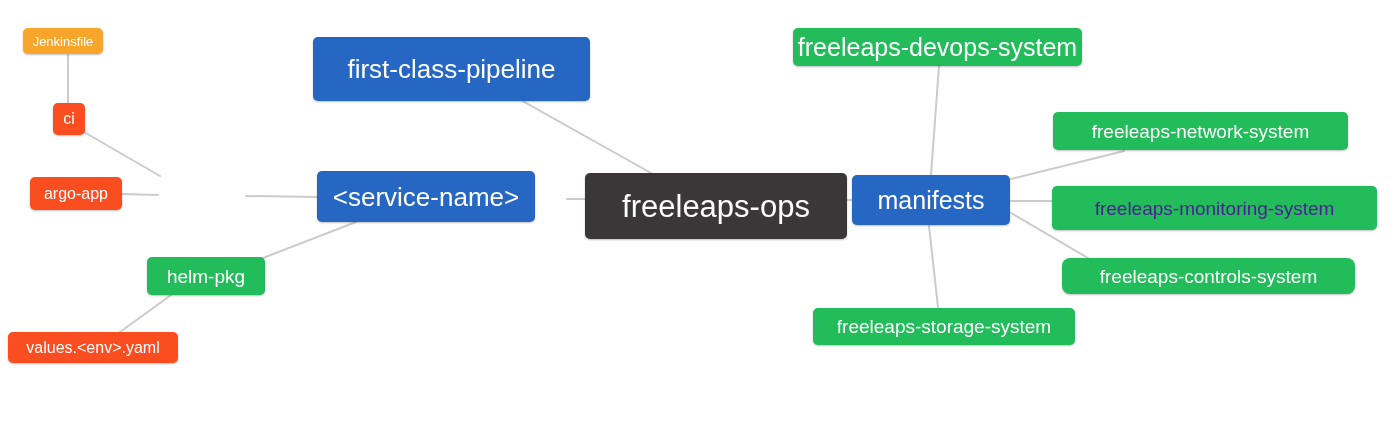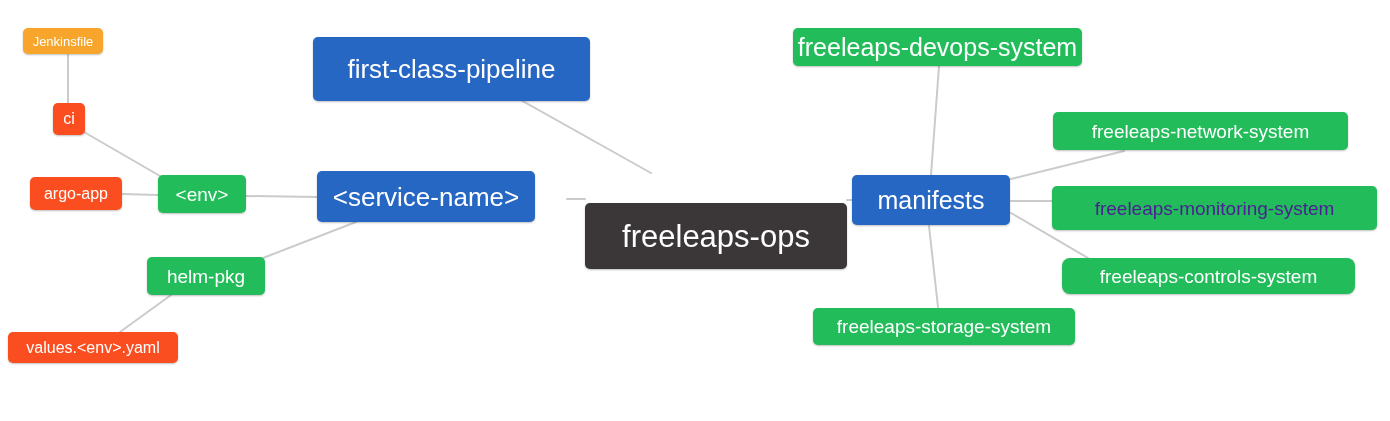--- a/index.html
+++ b/index.html
@@ -67,36 +67,33 @@
   <div id="nodes">
       <div class="node" style="left: 23px; top: 28px; width: 80px; height: 26px; font-size: 13px; background: rgb(248, 166, 43); color: rgb(255, 255, 255);">
         <span>Jenkinsfile</span>
       </div>
       <div class="node" style="left: 53px; top: 103px; width: 32px; height: 32px; font-size: 16px; background: rgb(251, 78, 32); color: rgb(255, 255, 255);">
         <span>ci</span>
       </div>
       <div class="node" style="left: 30px; top: 177px; width: 92px; height: 33px; font-size: 16px; background: rgb(251, 78, 32); color: rgb(255, 255, 255);">
         <span>argo-app</span>
       </div>
-      <div class="node" style="left: 158px; top: 175px; width: 88px; height: 38px; font-size: 19px; background: rgb(34, 189, 90); color: rgb(255, 255, 255);">
-        <span>&lt;env&gt;</span>
-      </div>
       <div class="node" style="left: 147px; top: 257px; width: 118px; height: 38px; font-size: 19px; background: rgb(34, 189, 90); color: rgb(255, 255, 255);">
         <span>helm-pkg</span>
       </div>
       <div class="node" style="left: 8px; top: 332px; width: 170px; height: 31px; font-size: 16px; background: rgb(251, 78, 32); color: rgb(255, 255, 255);">
         <span>values.&lt;env&gt;.yaml</span>
       </div>
       <div class="node" style="left: 313px; top: 37px; width: 277px; height: 64px; font-size: 26px; background: rgb(39, 103, 196); color: rgb(255, 255, 255);">
         <span>first-class-pipeline</span>
       </div>
       <div class="node" style="left: 317px; top: 171px; width: 218px; height: 51px; font-size: 26px; background: rgb(39, 103, 196); color: rgb(255, 255, 255);">
         <span>&lt;service-name&gt;</span>
       </div>
-      <div class="node" style="left: 585px; top: 173px; width: 262px; height: 66px; font-size: 31px; background: rgb(59, 55, 56); color: rgb(255, 255, 255); margin-top: 30px;">
+      <div class="node" style="left: 585px; top: 173px; width: 262px; height: 66px; font-size: 31px; background: rgb(59, 55, 56); color: rgb(255, 255, 255);">
         <span>freeleaps-ops</span>
       </div>
       <div class="node" style="left: 852px; top: 175px; width: 158px; height: 50px; font-size: 25px; background: rgb(39, 103, 196); color: rgb(255, 255, 255); justify-content: center;">
         <span>manifests</span>
       </div>
       <div class="node" style="left: 793px; top: 28px; width: 289px; height: 38px; font-size: 25px; background: rgb(34, 189, 90); color: rgb(255, 255, 255);">
         <span>freeleaps-devops-system</span>
       </div>
       <div class="node" style="left: 1053px; top: 112px; width: 295px; height: 38px; font-size: 19px; background: rgb(34, 189, 90); color: rgb(255, 255, 255);">
         <span>freeleaps-network-system</span>

